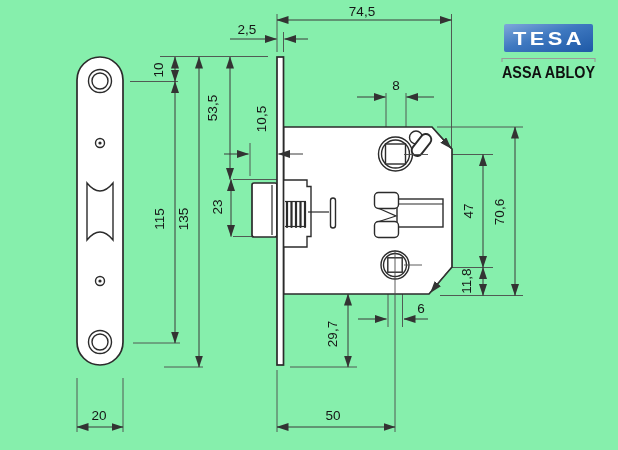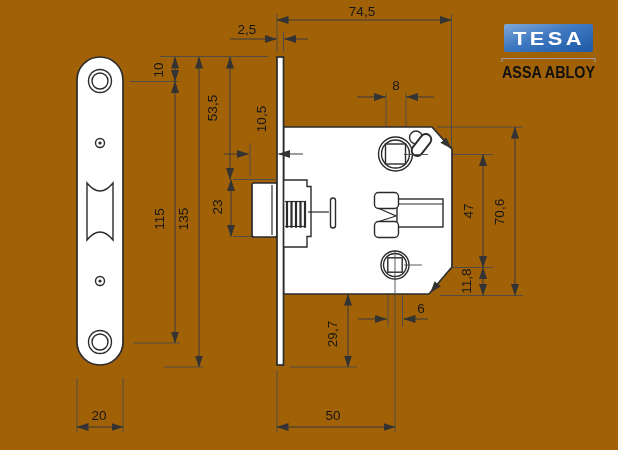--- a/index.html
+++ b/index.html
@@ -1,17 +1,17 @@
 <!DOCTYPE html>
 <html><head>
 <meta charset="utf-8">
 <style>
   html,body { margin:0; padding:0; background:#ffffff; }
   .canvas {
-    position:relative; width:618px; height:450px; background:#a16207;
+    position:relative; width:618px; height:450px; background:#86efac;
     font-family:"Liberation Sans", sans-serif; overflow:hidden;
   }
   svg text {
     font-family:"Liberation Sans", sans-serif;
     font-size:13.5px; fill:#161616;
   }
   .part  { stroke:#2b2b2b; stroke-width:1.7; fill:#ffffff; }
   .part2 { stroke:#2b2b2b; stroke-width:1.4; fill:#ffffff; }
   .partl { stroke:#2b2b2b; stroke-width:1.2; fill:none; }
   .coil  { stroke:#2b2b2b; stroke-width:2.2; stroke-linecap:round; }

